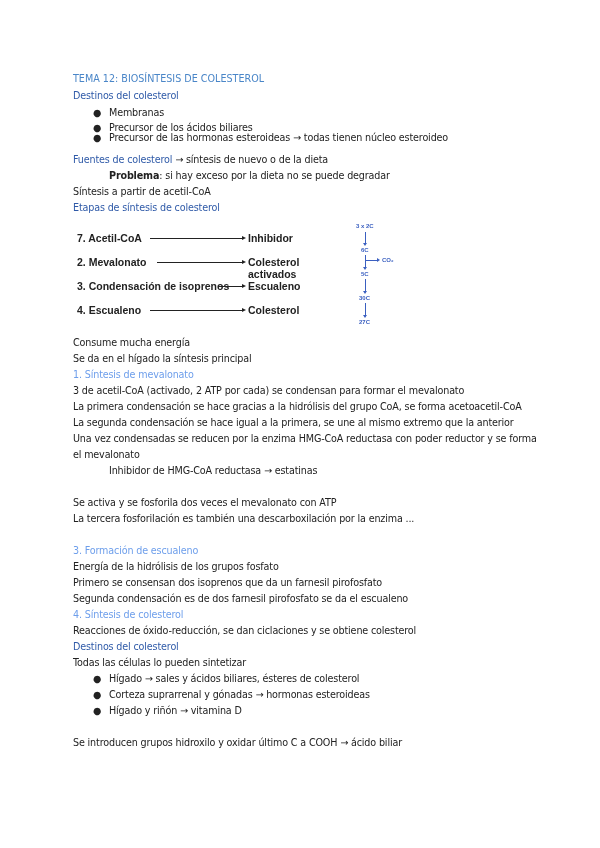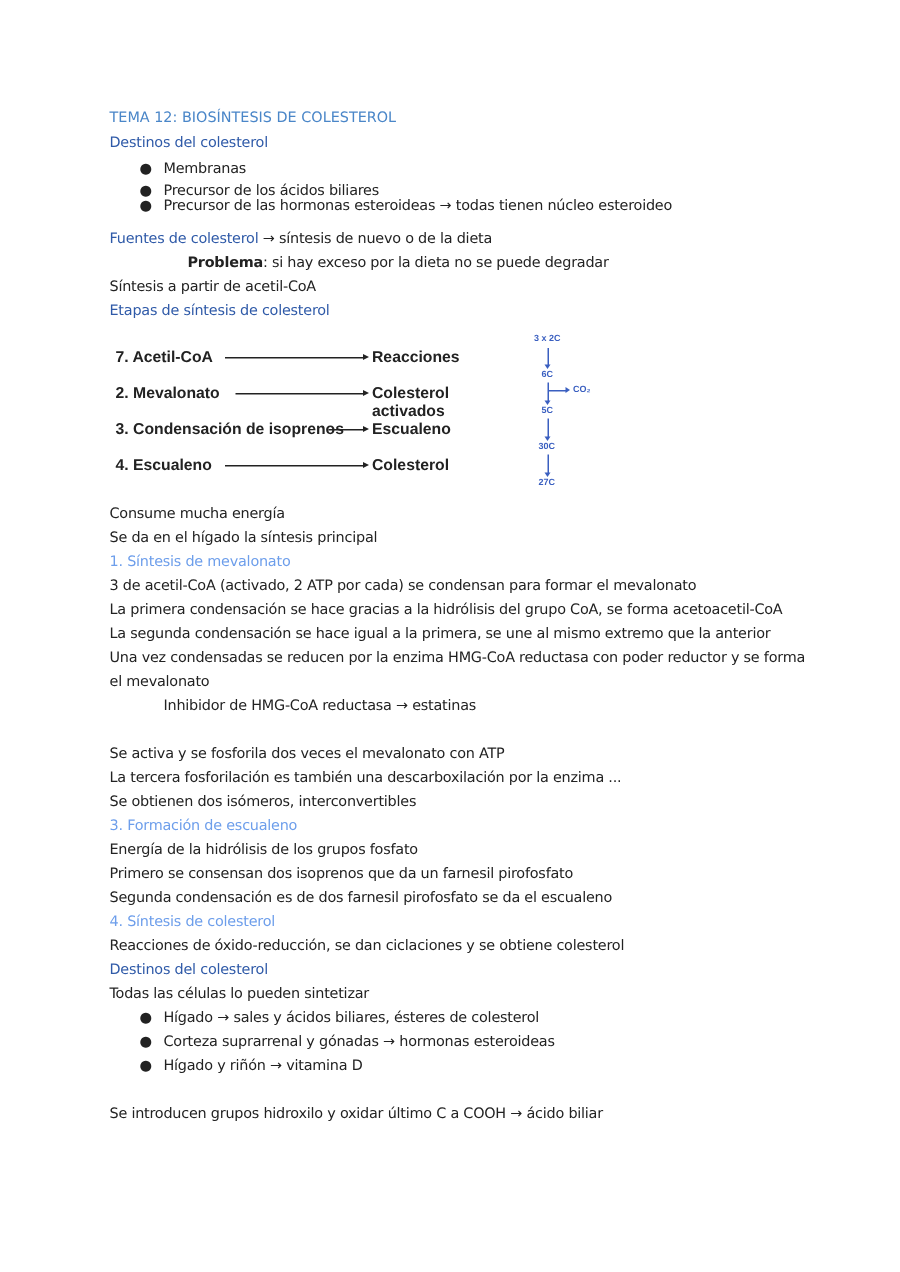--- a/index.html
+++ b/index.html
@@ -6,21 +6,21 @@
   body { width: 600px; height: 848px; position: relative; overflow: hidden;
          font-family: "DejaVu Sans", sans-serif; color: #222222; }
   .page { position: absolute; left: 0; top: 0; width: 600px; height: 848px; }
   .line { position: absolute; left: 73px; font-size: 9.6px; line-height: 13px; white-space: nowrap; letter-spacing: -0.15px; }
   .title { color: #4a86c8; font-weight: normal; letter-spacing: 0px; }
   .h-dark { color: #2f5aa8; }
   .h-light { color: #6d9eeb; }
   .indent { left: 109px; }
   .bullet-line { left: 93px; }
   .bullet-line .dot { display: inline-block; width: 16px; }
-  .bold { font-weight: bold; margin-left: 16px; }
+  .bold { font-weight: bold; }
   .diagram { position: absolute; left: 75px; top: 222px; width: 270px; height: 100px; }
   .step { position: absolute; left: 0; height: 16px; width: 270px; font-family: "Liberation Sans", sans-serif; font-weight: bold; font-size: 10.5px; color: #222; }
   .step .from { position: absolute; left: 2px; top: 0; }
   .step .to { position: absolute; left: 173px; top: 0; }
   .step .arrow { position: absolute; top: 6px; height: 1px; background: #222; }
   .step .arrow::after { content: ""; position: absolute; right: -3px; top: -2px;
          border-left: 4px solid #222; border-top: 2.5px solid transparent; border-bottom: 2.5px solid transparent; }
   .carbon { position: absolute; left: 345px; top: 222px; width: 60px; height: 110px;
          font-family: "Liberation Sans", sans-serif; font-size: 6px; font-weight: bold; color: #3a5fc0; }
   .carbon .lbl { position: absolute; }
@@ -45,21 +45,21 @@
 
   <div class="line" style="top:153px"><span class="h-dark">Fuentes de colesterol</span><span> → síntesis de nuevo o de la dieta</span></div>
   <div class="line indent" style="top:169px"><span class="bold">Problema</span><span>: si hay exceso por la dieta no se puede degradar</span></div>
   <div class="line" style="top:185px">Síntesis a partir de acetil-CoA</div>
   <div class="line h-dark" style="top:201px">Etapas de síntesis de colesterol</div>
 
   <div class="diagram">
     <div class="step" style="top:10px">
       <span class="from">7. Acetil-CoA</span>
       <span class="arrow" style="left:75px;width:93px"></span>
-      <span class="to">Reacciones</span>
+      <span class="to">Inhibidor</span>
     </div>
     <div class="step" style="top:34px">
       <span class="from">2. Mevalonato</span>
       <span class="arrow" style="left:82px;width:86px"></span>
       <span class="to">Colesterol activados</span>
     </div>
     <div class="step" style="top:58px">
       <span class="from">3. Condensación de isoprenos</span>
       <span class="arrow" style="left:144px;width:24px"></span>
       <span class="to">Escualeno</span>
@@ -91,21 +91,20 @@
   <div class="line h-light" style="top:368px">1. Síntesis de mevalonato</div>
   <div class="line" style="top:384px">3 de acetil-CoA (activado, 2 ATP por cada) se condensan para formar el mevalonato</div>
   <div class="line" style="top:400px">La primera condensación se hace gracias a la hidrólisis del grupo CoA, se forma acetoacetil-CoA</div>
   <div class="line" style="top:416px">La segunda condensación se hace igual a la primera, se une al mismo extremo que la anterior</div>
   <div class="line" style="top:432px">Una vez condensadas se reducen por la enzima HMG-CoA reductasa con poder reductor y se forma</div>
   <div class="line" style="top:448px">el mevalonato</div>
   <div class="line indent" style="top:464px">Inhibidor de HMG-CoA reductasa → estatinas</div>
 
   <div class="line" style="top:496px">Se activa y se fosforila dos veces el mevalonato con ATP</div>
   <div class="line" style="top:512px">La tercera fosforilación es también una descarboxilación por la enzima ...</div>
-  <div class="line" style="top:528px">Se obtienen dos isómeros, interconvertibles</div>
 
   <div class="line h-light" style="top:544px">3.  Formación de escualeno</div>
   <div class="line" style="top:560px">Energía de la hidrólisis de los grupos fosfato</div>
   <div class="line" style="top:576px">Primero se consensan dos isoprenos que da un farnesil pirofosfato</div>
   <div class="line" style="top:592px">Segunda condensación es de dos farnesil pirofosfato se da el escualeno</div>
 
   <div class="line h-light" style="top:608px">4. Síntesis de colesterol</div>
   <div class="line" style="top:624px">Reacciones de óxido-reducción, se dan ciclaciones y se obtiene colesterol</div>
 
   <div class="line h-dark" style="top:640px">Destinos del colesterol</div>

